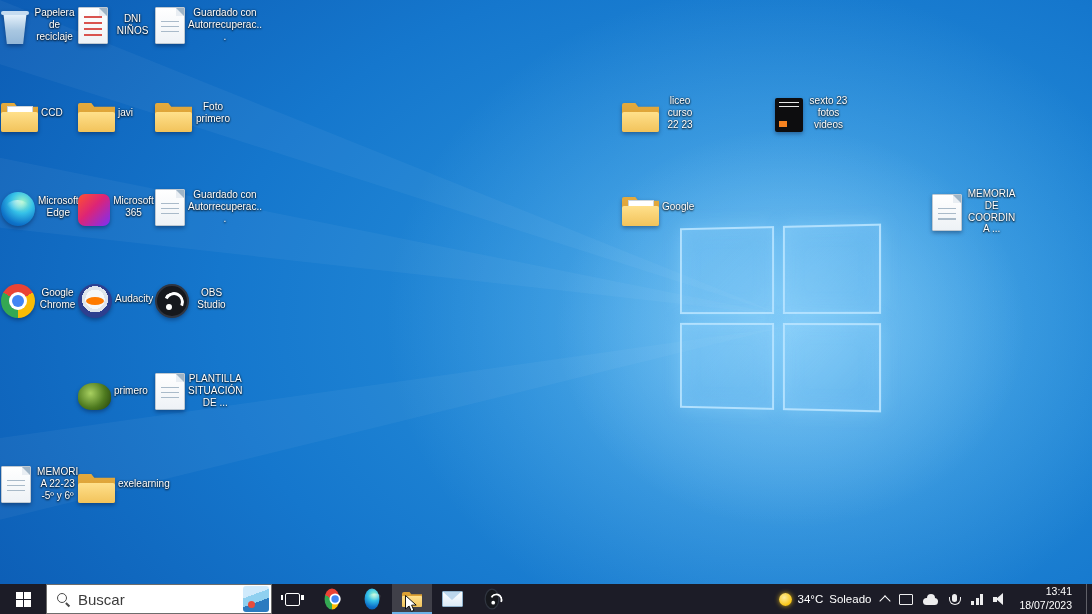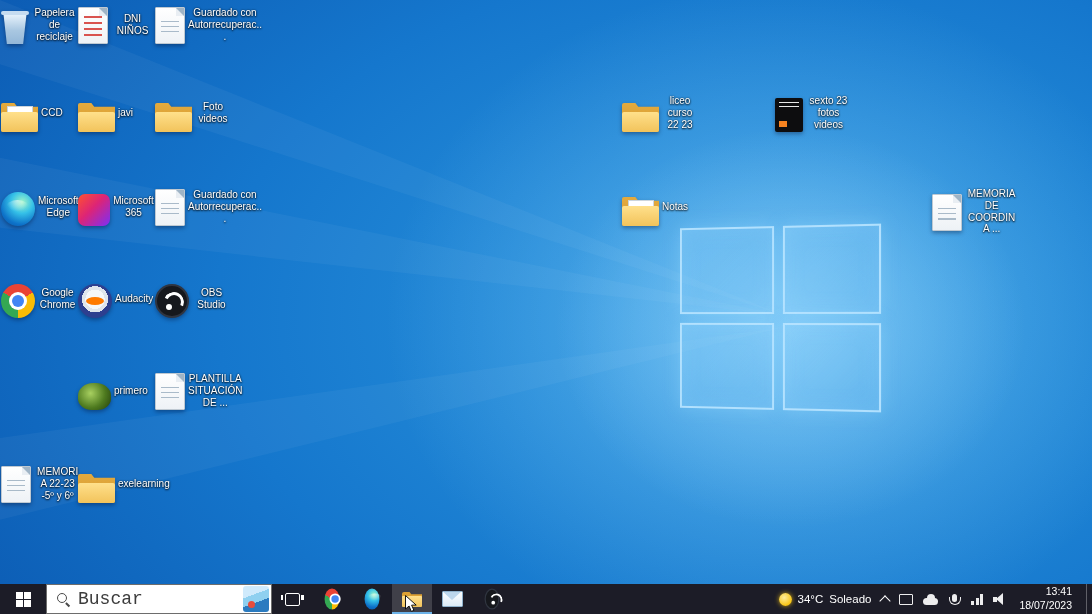--- a/index.html
+++ b/index.html
@@ -108,21 +108,21 @@
   .win-flag{display:grid;grid-template-columns:7px 7px;grid-template-rows:7px 7px;gap:1px;}
   .win-flag i{background:#fff;display:block;}
 
   .searchbox{width:226px;background:#ffffff;border:1px solid #6d6d6d;display:flex;align-items:center;
     gap:6px;padding:0 2px 0 10px;box-sizing:border-box;}
   .mag{position:relative;width:13px;height:13px;flex:0 0 auto;}
   .mag::before{content:"";position:absolute;left:0;top:0;width:8px;height:8px;border:1.6px solid #4a4a4a;border-radius:50%;}
   .mag::after{content:"";position:absolute;left:9px;top:9px;width:5px;height:1.7px;background:#4a4a4a;
     transform:rotate(45deg);transform-origin:left center;}
   .search-input{flex:1;min-width:0;border:none;outline:none;background:transparent;
-    font-size:18px;color:#0f766e;font-family:Liberation Mono, monospace;}
+    font-size:15px;color:#0f766e;font-family:Liberation Sans, sans-serif;}
   .search-input::placeholder{color:#3c3c3c;opacity:1;}
   .bing-thumb{width:26px;height:26px;border-radius:3px;flex:0 0 auto;position:relative;overflow:hidden;
     background:linear-gradient(160deg,#cfeafc 0 35%,#8fd0f0 35% 60%,#2b7bc0 60% 100%);}
   .bing-thumb::after{content:"";position:absolute;left:5px;bottom:4px;width:7px;height:7px;border-radius:50%;background:#e74c3c;}
 
   .tv-icon{position:relative;width:13px;height:11px;border:1.5px solid #fff;border-radius:2px;}
   .tv-icon::before{content:"";position:absolute;left:-5px;top:1.5px;width:2.5px;height:5px;background:#fff;}
   .tv-icon::after{content:"";position:absolute;right:-5px;top:1.5px;width:2.5px;height:5px;background:#fff;}
 
   .gw{width:24px;height:24px;display:flex;align-items:center;justify-content:center;}
@@ -211,21 +211,21 @@
   <div class="di" style="left:78px;top:94px">
     <span class="glyph">
         <span class="ic-folder"></span>
       </span>
     <span class="di-label">javi</span>
   </div>
   <div class="di" style="left:155px;top:94px">
     <span class="glyph">
         <span class="ic-folder"></span>
       </span>
-    <span class="di-label">Foto videos</span>
+    <span class="di-label">Foto primero</span>
   </div>
   <div class="di" style="left:622px;top:94px">
     <span class="glyph">
         <span class="ic-folder"></span>
       </span>
     <span class="di-label">liceo curso 22 23</span>
   </div>
   <div class="di" style="left:775px;top:94px">
     <span class="glyph">
         <span class="ic-media"></span>
@@ -250,21 +250,21 @@
         <span class="ic-page"></span>
       </span>
     <span class="di-label">Guardado con Autorrecuperac...</span>
   </div>
   <div class="di" style="left:622px;top:188px">
     <span class="glyph">
         <span class="ic-folder">
           <i class="paper"></i>
         </span>
       </span>
-    <span class="di-label">Notas</span>
+    <span class="di-label">Google</span>
   </div>
   <div class="di" style="left:932px;top:188px">
     <span class="glyph">
         <span class="ic-page"></span>
       </span>
     <span class="di-label">MEMORIA DE COORDINA ...</span>
   </div>
 
   <div class="di" style="left:1px;top:280px">
     <span class="glyph">

